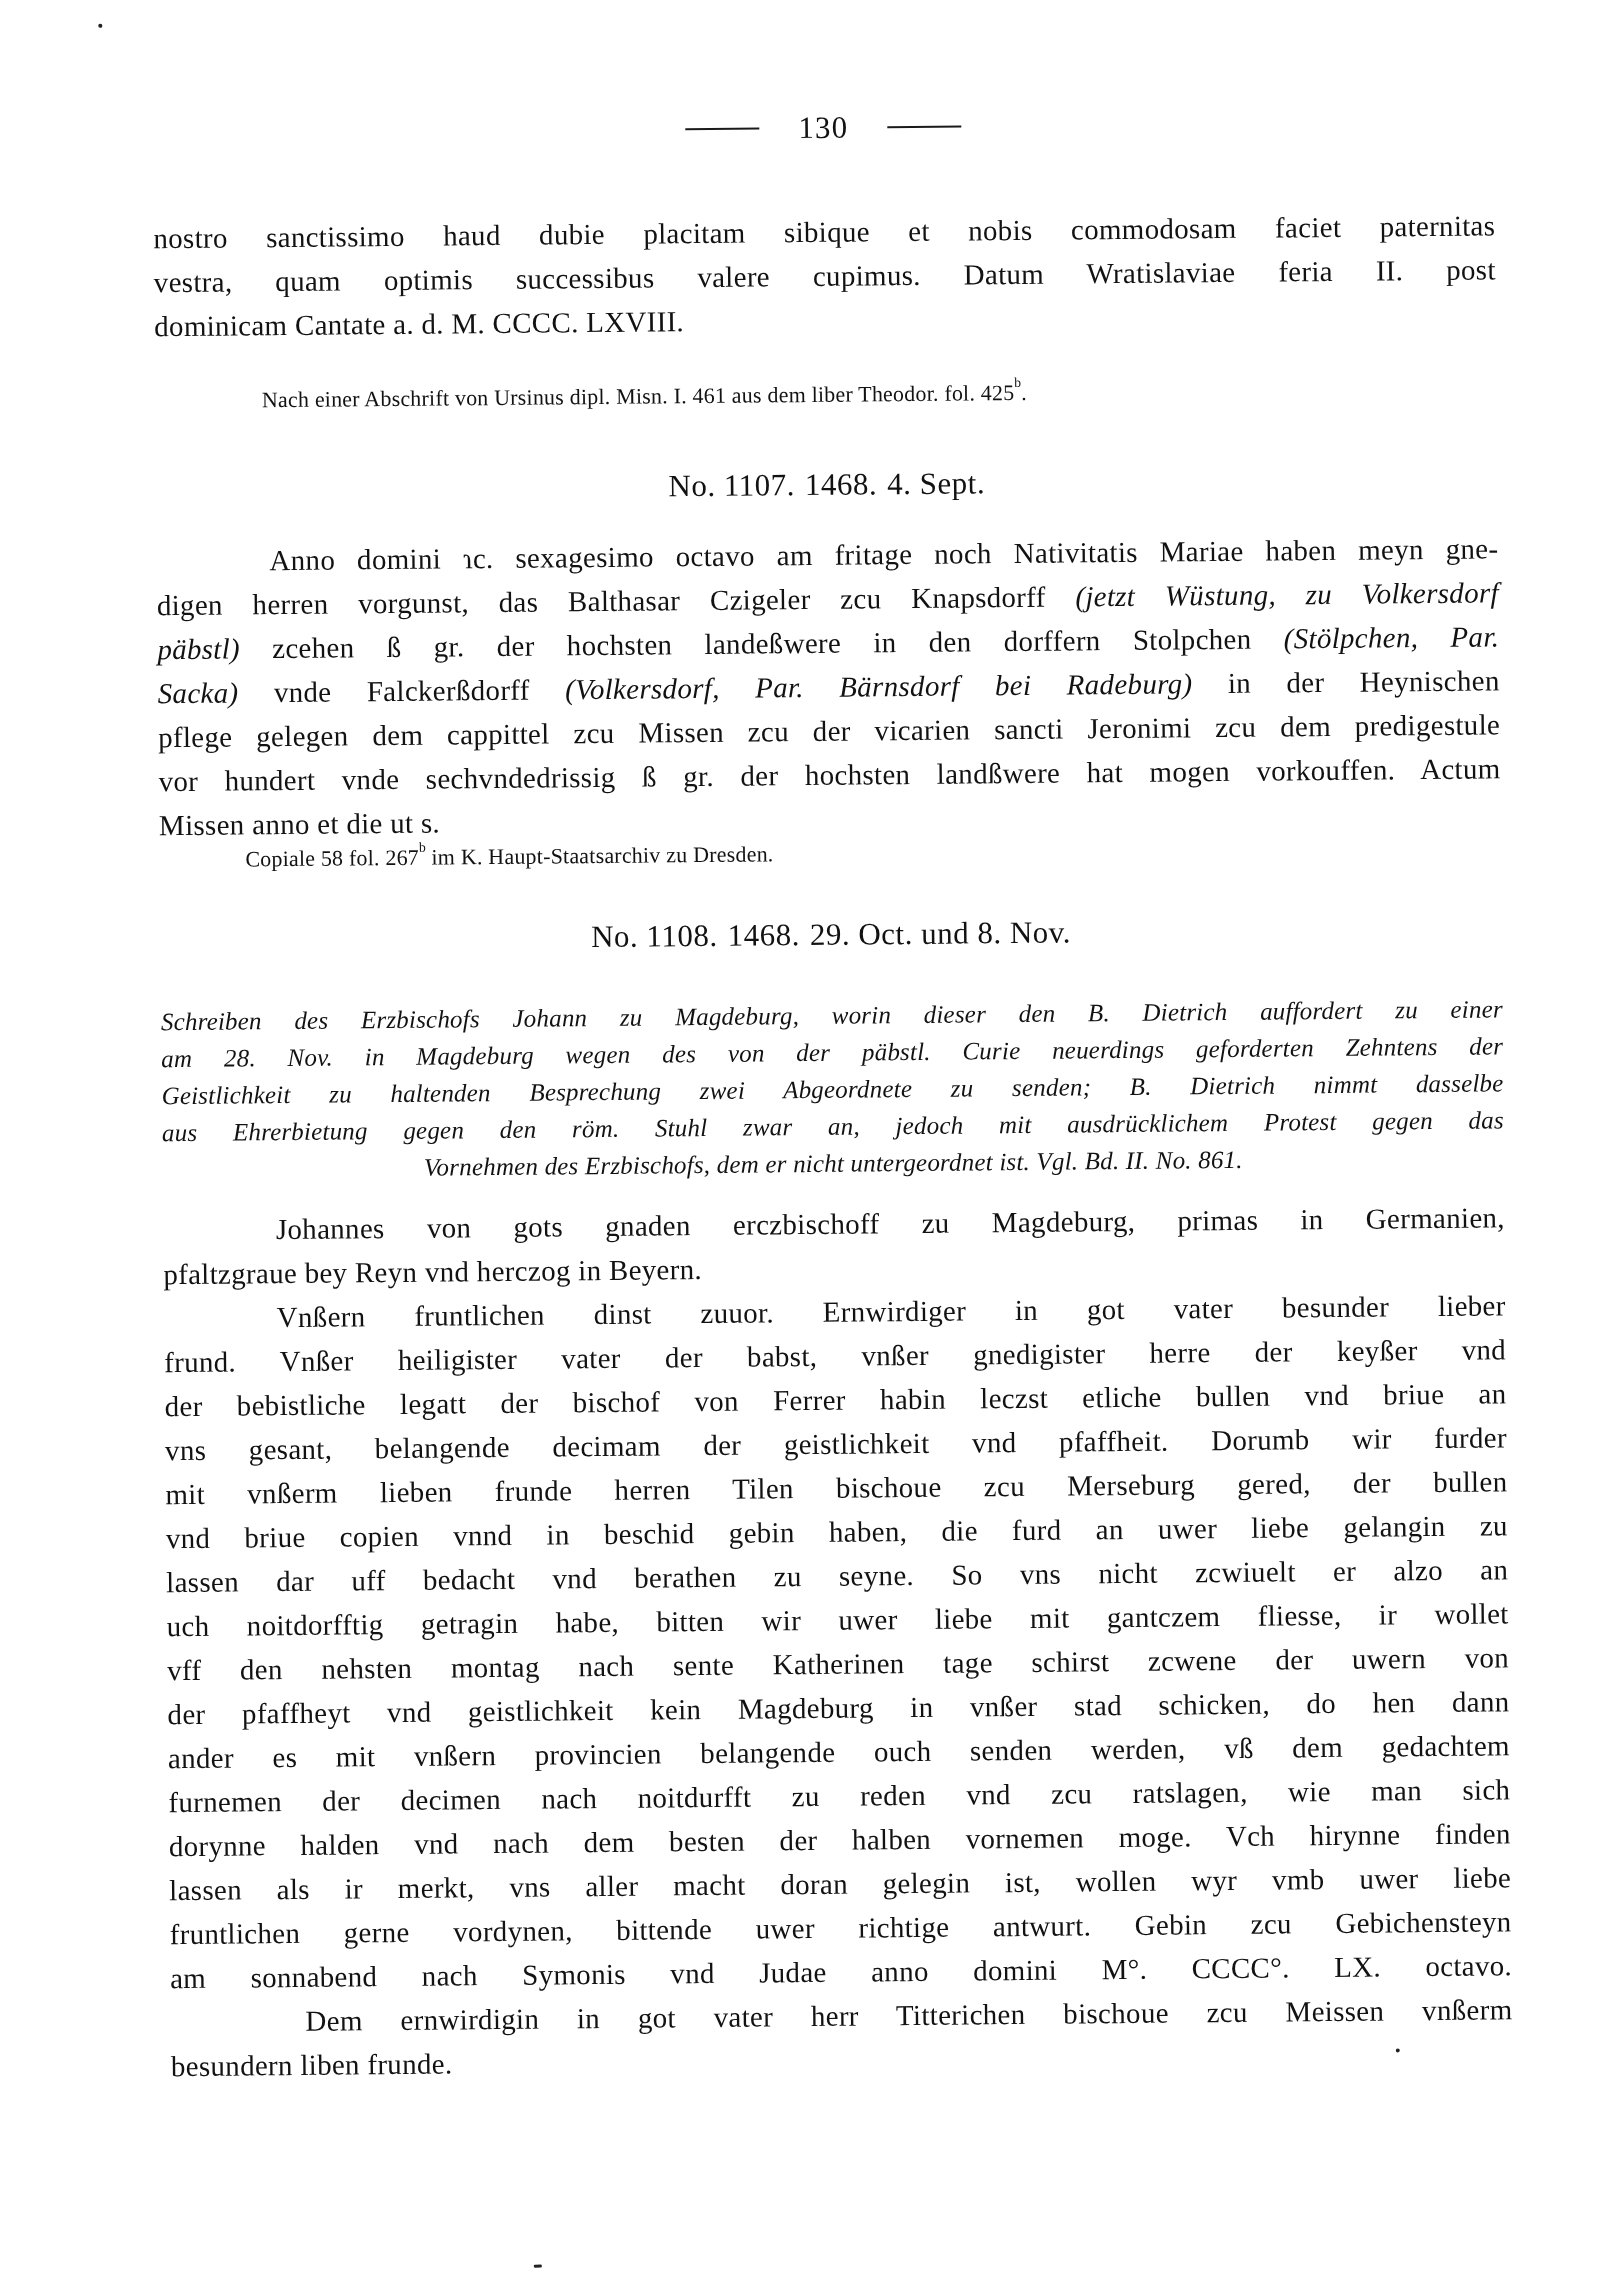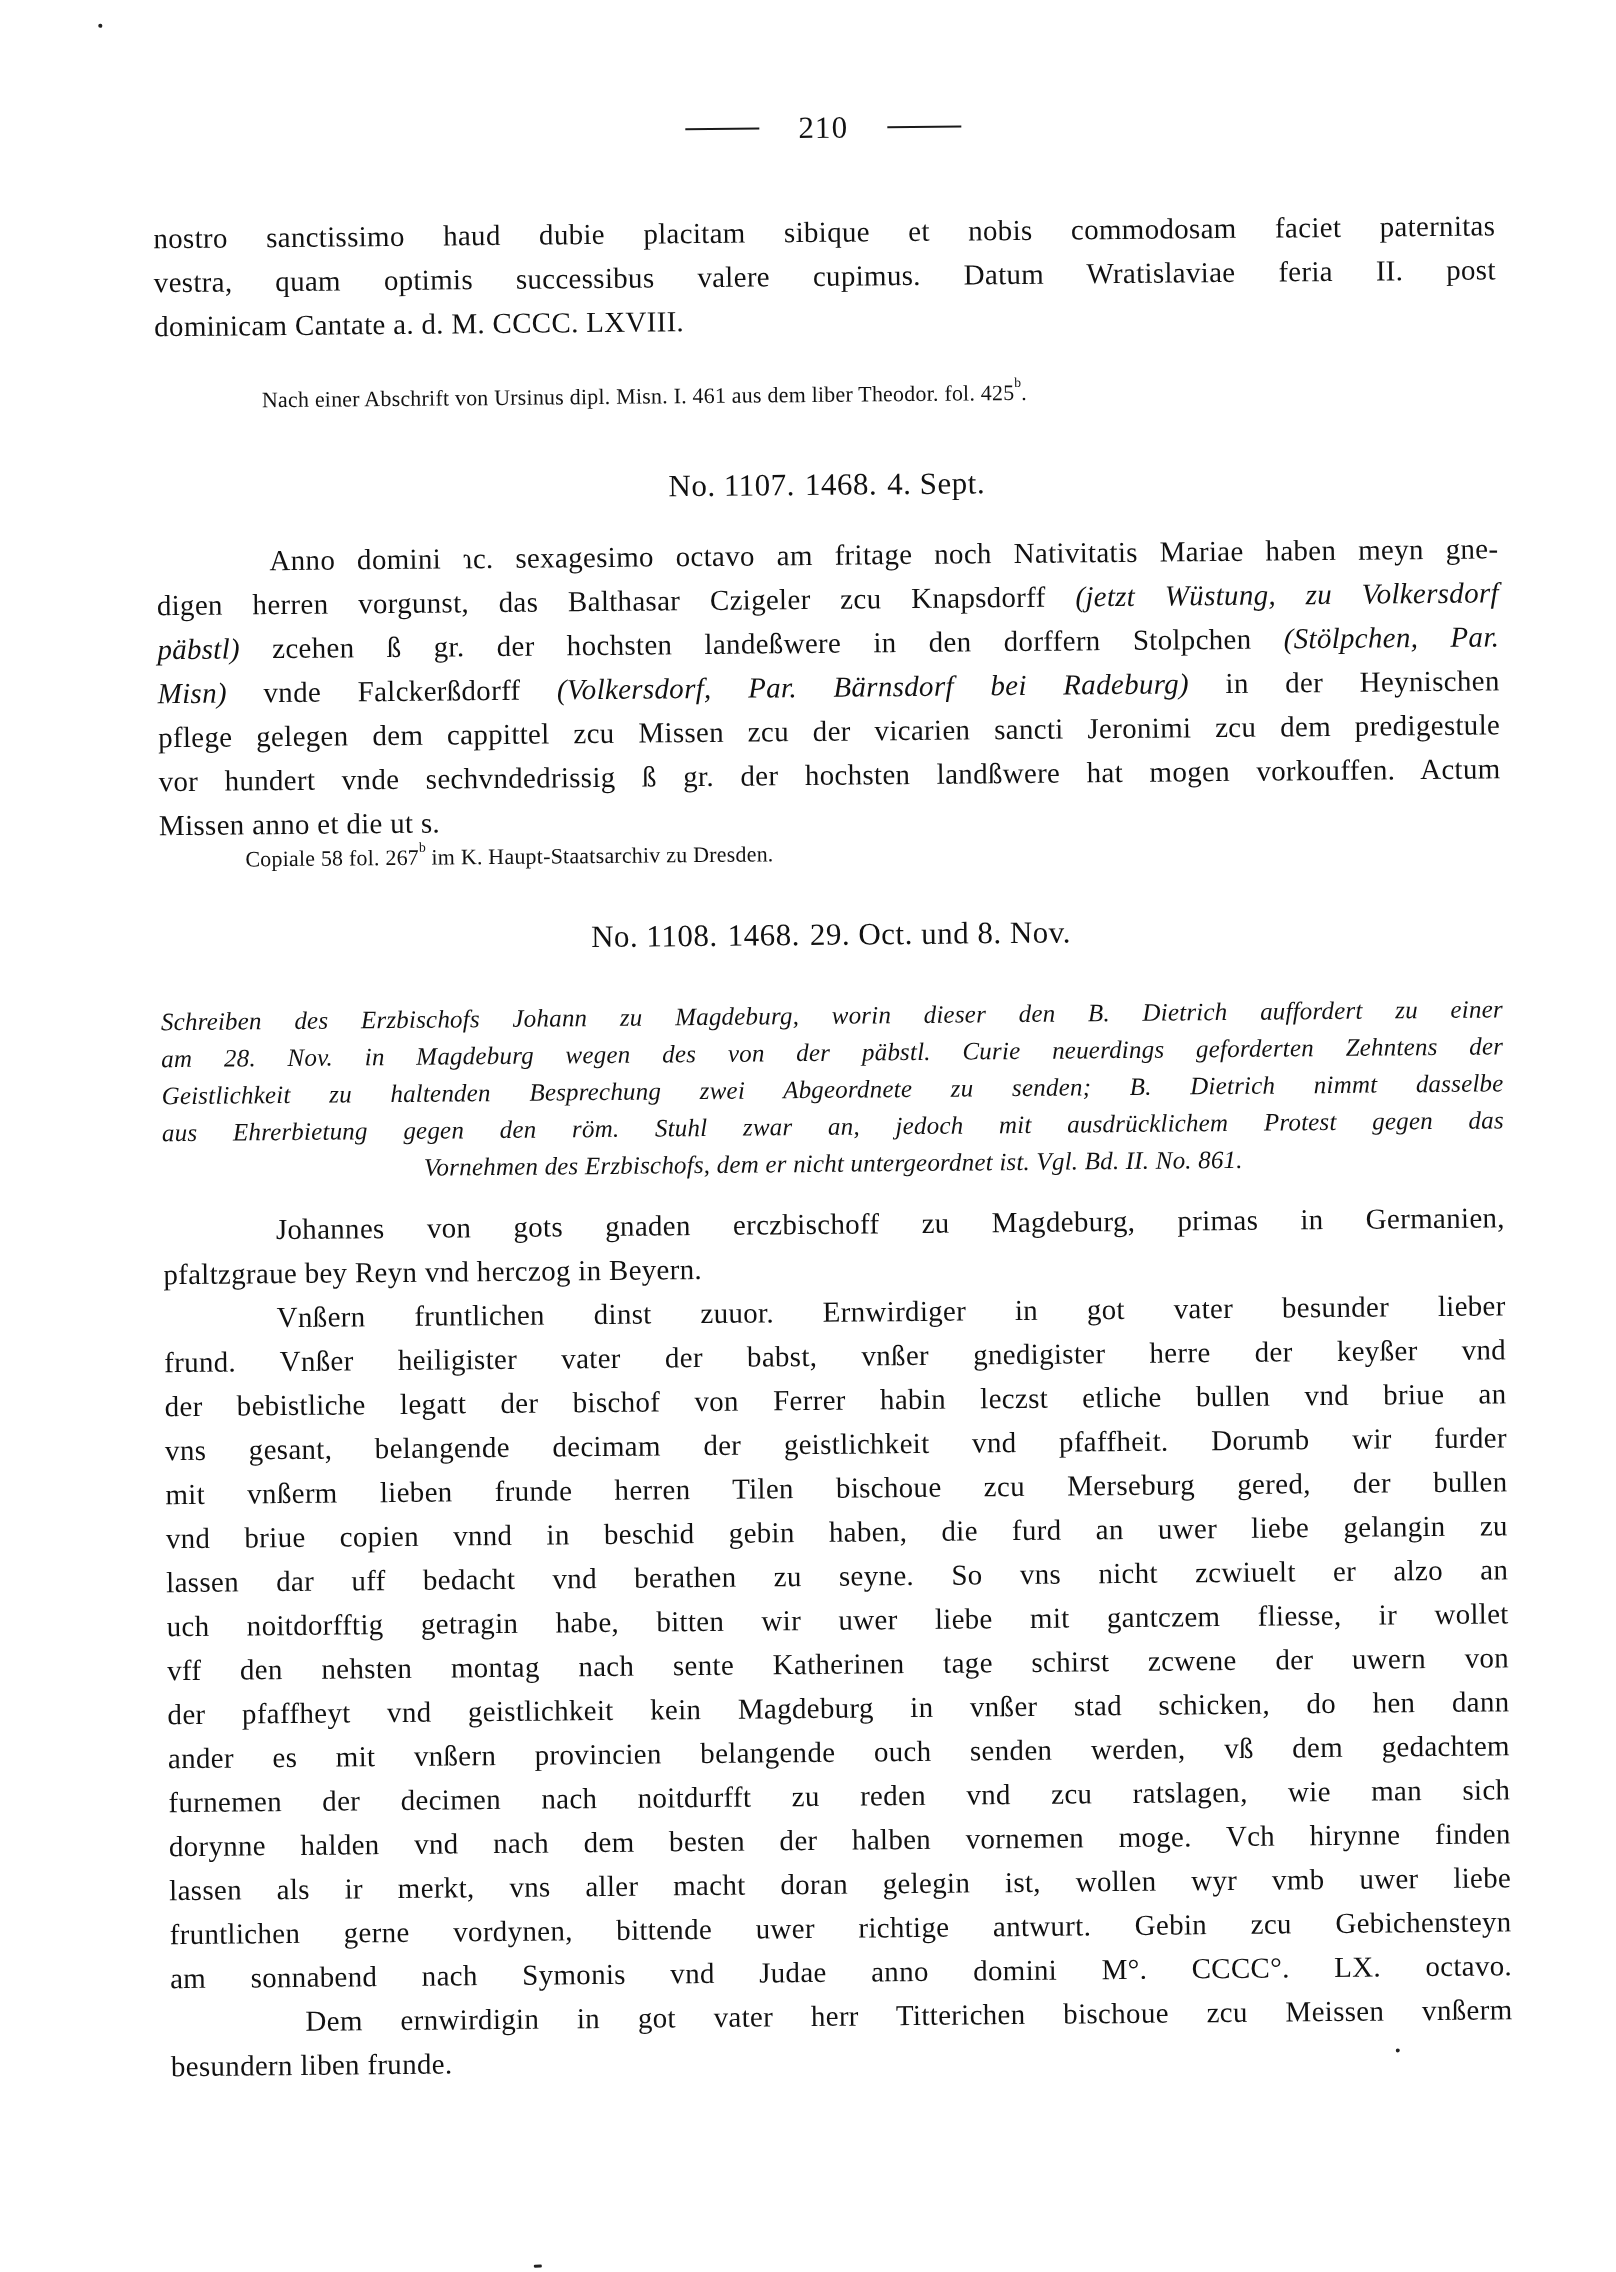--- a/index.html
+++ b/index.html
@@ -77,42 +77,42 @@
     background: #222;
     border-radius: 50%;
   }
 </style>
 </head>
 <body>
 
 <div class="sheet">
 
   <div class="pagehead">
-    <span class="dash"></span><span>210</span><span class="dash"></span>
+    <span class="dash"></span><span>130</span><span class="dash"></span>
   </div>
 
   <div class="block body-text" style="top:210px;">
       <div class="line"><span>nostro sanctissimo haud dubie placitam sibique et nobis commodosam faciet paternitas</span></div>
       <div class="line"><span>vestra, quam optimis successibus valere cupimus.  Datum Wratislaviae feria II. post</span></div>
       <div class="line lastleft"><span>dominicam Cantate a. d. M. CCCC. LXVIII.</span></div>
     </div>
 
   <div class="block src-note note-ind1" style="top:370px;">
     <div class="line"><span>Nach einer Abschrift von Ursinus dipl. Misn. I. 461 aus dem liber Theodor. fol. 425</span><sup class="b">b</sup><span>.</span></div>
   </div>
 
   <div class="block doc-head" style="top:467px;">
     <span>No. 1107.</span><span class="gap">1468.</span><span>4. Sept.</span>
   </div>
 
   <div class="block body-text" style="top:533px;">
       <div class="line ind1"><span>Anno domini ɿc. sexagesimo octavo am fritage noch Nativitatis Mariae haben meyn gne-</span></div>
       <div class="line"><span>digen herren vorgunst, das Balthasar Czigeler zcu Knapsdorff </span><span class="it">(jetzt Wüstung, zu Volkersdorf</span></div>
       <div class="line"><span class="it">päbstl)</span><span> zcehen ß gr. der hochsten landeßwere in den dorffern Stolpchen </span><span class="it">(Stölpchen, Par.</span></div>
-      <div class="line"><span class="it">Misn)</span><span> vnde Falckerßdorff </span><span class="it">(Volkersdorf, Par. Bärnsdorf bei Radeburg)</span><span> in der Heynischen</span></div>
+      <div class="line"><span class="it">Sacka)</span><span> vnde Falckerßdorff </span><span class="it">(Volkersdorf, Par. Bärnsdorf bei Radeburg)</span><span> in der Heynischen</span></div>
       <div class="line"><span>pflege gelegen dem cappittel zcu Missen zcu der vicarien sancti Jeronimi zcu dem predigestule</span></div>
       <div class="line"><span>vor hundert vnde sechvndedrissig ß gr. der hochsten landßwere hat mogen vorkouffen.  Actum</span></div>
       <div class="line lastleft"><span>Missen anno et die ut s.</span></div>
     </div>
 
   <div class="block src-note note-ind2" style="top:829px;">
     <div class="line"><span>Copiale 58 fol. 267</span><sup class="b">b</sup><span> im K. Haupt-Staatsarchiv zu Dresden.</span></div>
   </div>
 
   <div class="block doc-head" style="top:917px;">

